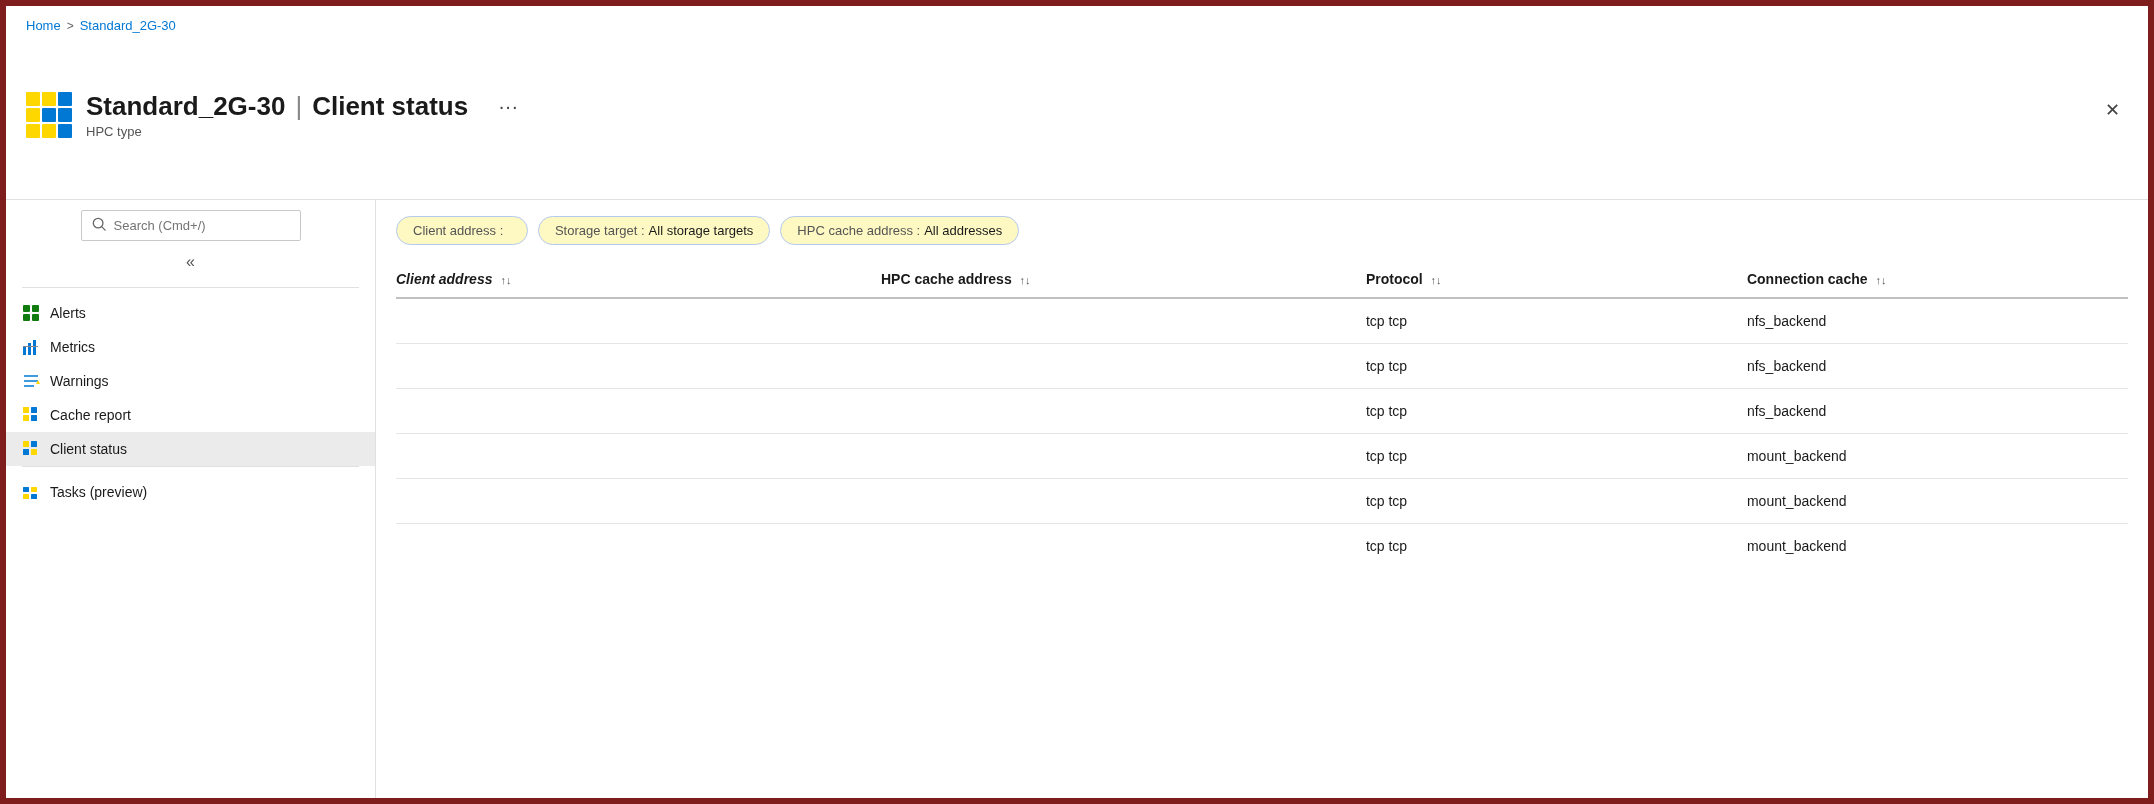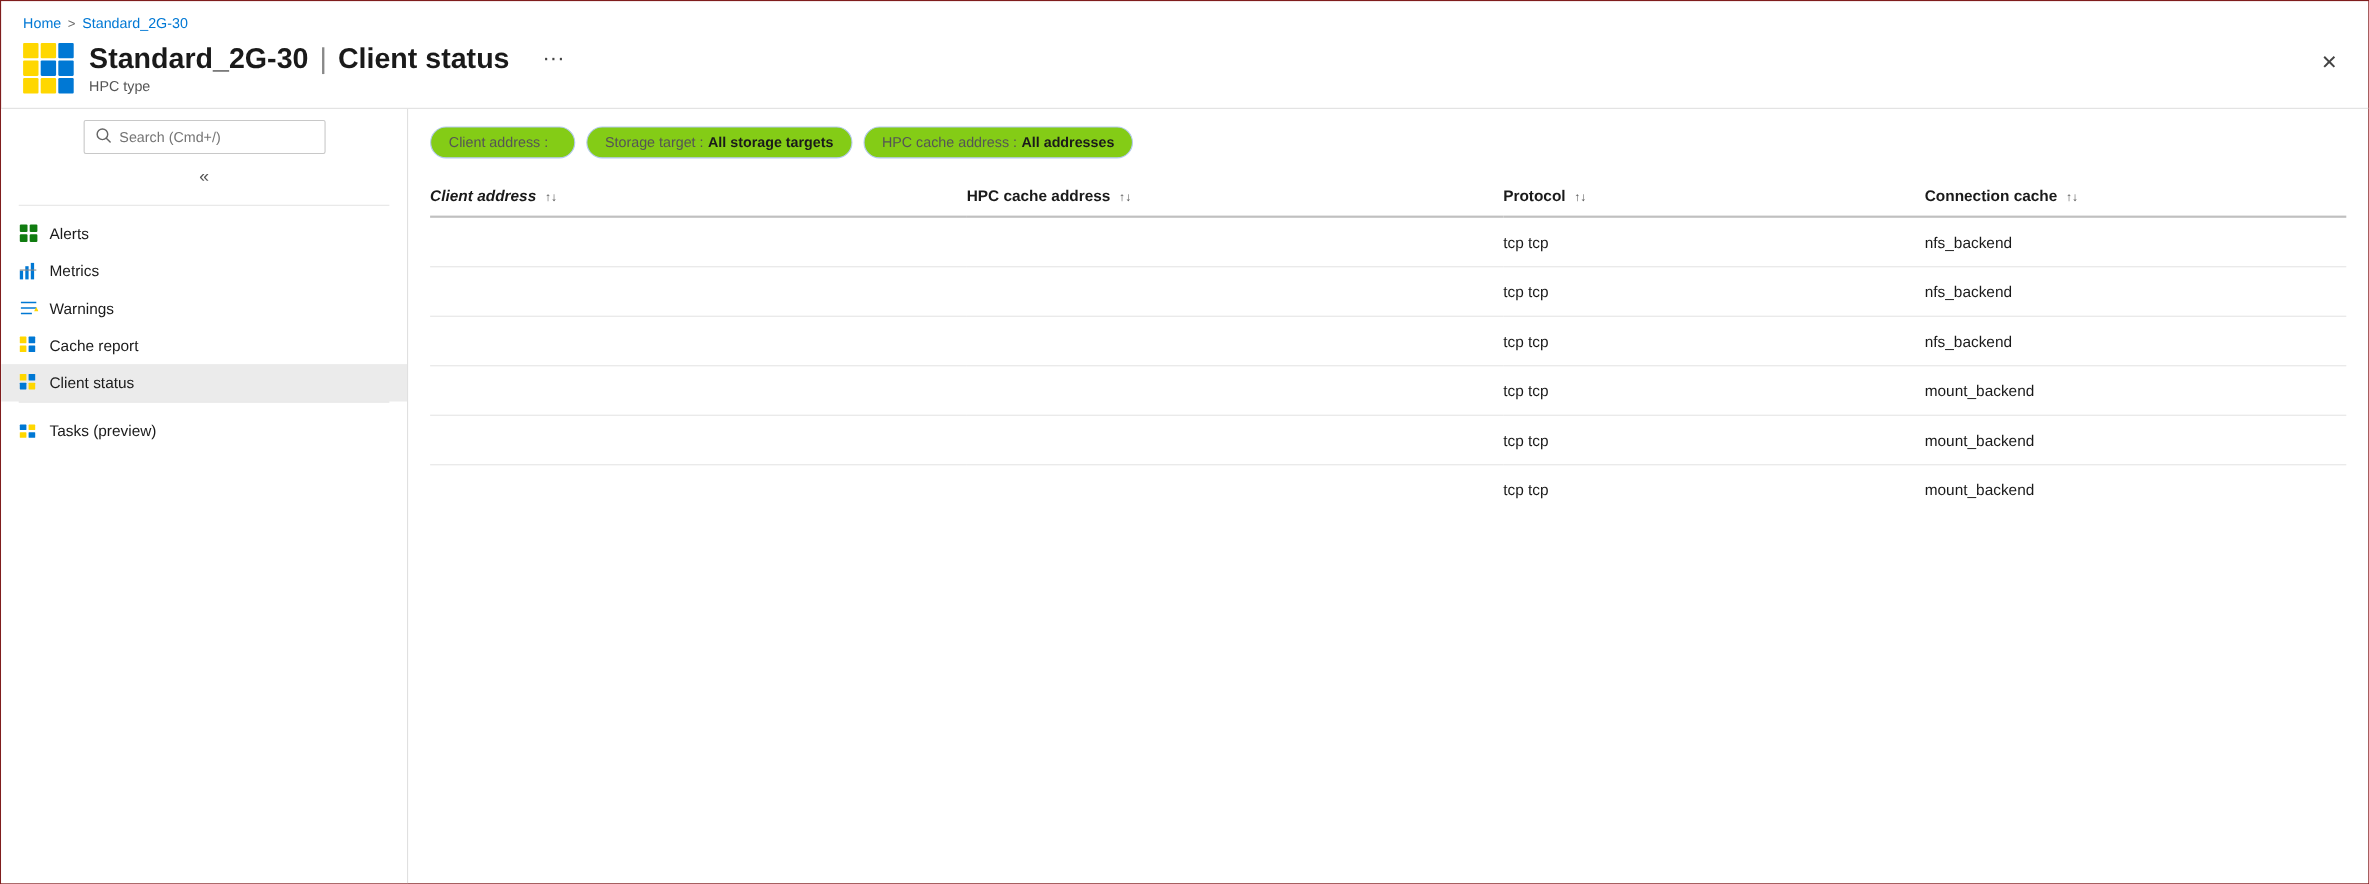--- a/index.html
+++ b/index.html
@@ -10,21 +10,22 @@
       background: #ffffff;
       width: 2154px;
       height: 804px;
       overflow: hidden;
     }
 
     .app-container {
       display: flex;
       flex-direction: column;
       height: 100%;
-      border: 1px solid #7f1d1d;
+      border: 6px solid #7f1d1d;
+      gap: 48px;
     }
 
     
     .breadcrumb {
       padding: 12px 20px 6px 20px;
       display: flex;
       align-items: center;
       gap: 6px;
       font-size: 13px;
     }
@@ -209,33 +210,33 @@
     
     .filters-row {
       display: flex;
       gap: 10px;
       margin-bottom: 18px;
       flex-wrap: wrap;
     }
     .filter-chip {
       display: flex;
       align-items: center;
-      background: #84cc16;
+      background: #fef9c3;
       border: 1px solid #b3c9ef;
       border-radius: 20px;
       padding: 6px 16px;
       font-size: 13px;
       color: #1a1a1a;
       cursor: pointer;
     }
     .filter-chip .label {
       color: #555;
     }
     .filter-chip .value {
-      font-weight: 700;
+      font-weight: 400;
       color: #1a1a1a;
       margin-left: 4px;
     }
 
     
     .data-table {
       width: 100%;
       border-collapse: collapse;
     }
     .data-table th {

